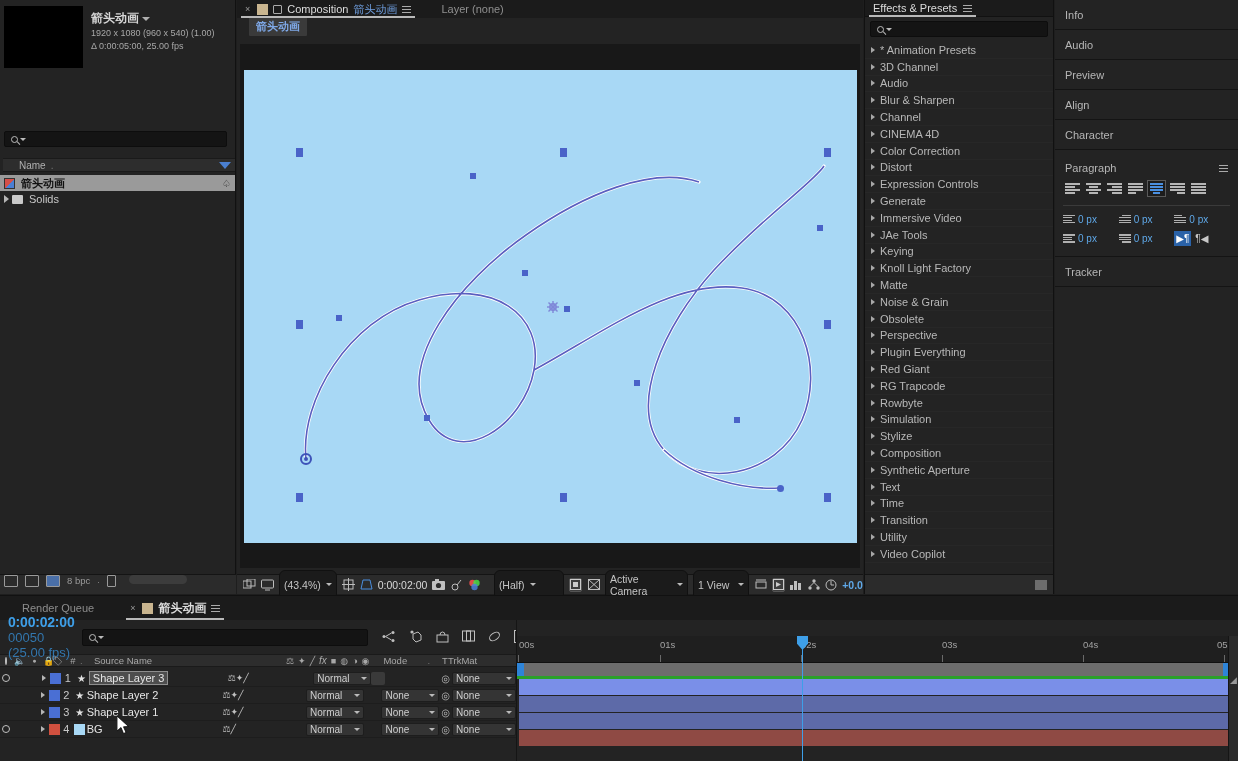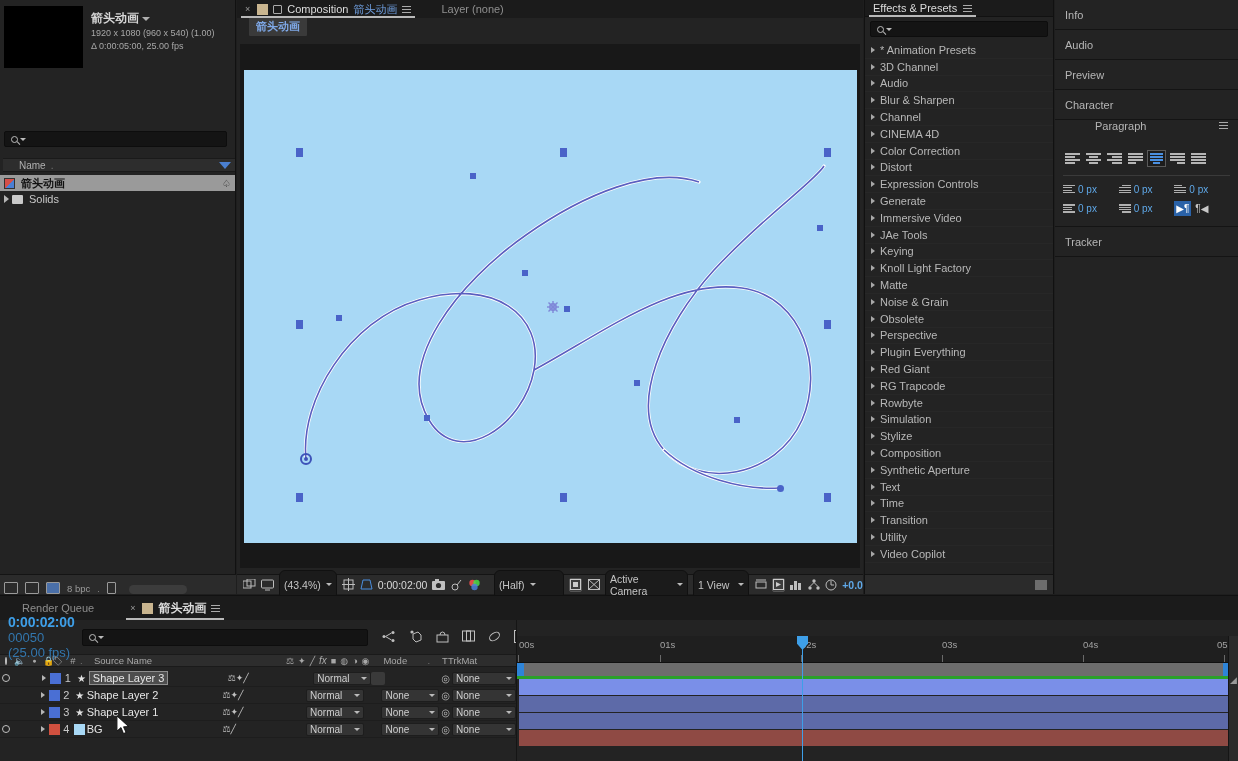--- a/index.html
+++ b/index.html
@@ -73,21 +73,21 @@
   .proj-row { display:flex; align-items:center; height:16px; padding-left:4px; font-size:11px;}
   .proj-row.sel { background:#9a9a9a; color:#111; }
   .sw-blue { width:11px;height:11px; background:#5b7fc9; display:inline-block; }
   .sw-comp { width:11px;height:11px; background:linear-gradient(135deg,#d4504a 50%,#4a7fd4 50%); display:inline-block;border:1px solid #333;}
   .sw-folder{ width:11px;height:9px;background:#c9c9c9;display:inline-block;border-radius:1px;}
   .tri { width:0;height:0;border-top:4px solid transparent;border-bottom:4px solid transparent;
     border-left:5px solid #b5b5b5; margin-right:3px;}
 
   .proj-bottombar{
     position:absolute;left:0;bottom:0;width:236px;height:20px;background:#2b2b2b;
-    border-top:1px solid #141414;display:flex;align-items:flex-end;gap:7px;padding-left:4px;
+    border-top:1px solid #141414;display:flex;align-items:flex-start;gap:7px;padding-left:4px;
   }
   .ico-sq { width:14px;height:12px;border:1px solid #9a9a9a;border-radius:1px;display:inline-block;}
   .bpc { font-size:9.5px;color:#9a9a9a; }
   .pill { width:58px;height:9px;background:#3c3c3c;border-radius:5px;display:inline-block;margin-left:6px;}
 
   
   #comp-panel {
     position:absolute; left:237px; top:0; width:626px; height:594px; background:#232323;
   }
   .comp-tabrow { height:18px; background:#1b1b1b; display:flex; align-items:center; }
@@ -131,21 +131,21 @@
   .fx-bottombar{position:absolute;left:0;bottom:0;width:100%;height:20px;background:#2b2b2b;
     border-top:1px solid #141414;display:flex;align-items:center;justify-content:flex-end;padding-right:6px;}
 
   
   #right-stack { position:absolute;left:1055px;top:0;width:183px;height:594px;background:#232323;}
   .rp {
     border-bottom:1px solid #141414; padding:0 10px; display:flex; align-items:center;
     height:30px; font-size:11px; color:#b6b6b6;
   }
   .rp-open { display:block; height:auto; padding:0; }
-  .rp-head { height:24px;display:flex;align-items:flex-start;justify-content:space-between;padding:0 10px;margin-left:30px;}
+  .rp-head { height:24px;display:flex;align-items:flex-end;justify-content:space-between;padding:0 10px;}
   .para-body { padding:6px 8px 10px 8px; }
   .align-row { display:flex; gap:2px; margin-bottom:8px; }
   .align-btn { width:19px;height:17px;display:flex;flex-direction:column;justify-content:center;
     gap:1.5px;padding:2px; }
   .align-btn.sel { background:#1c1c1c; border:1px solid #5a5a5a; }
   .align-btn i { display:block;height:1.5px;background:#b5b5b5; }
   .align-btn.sel i { background:#4a8fe0; }
   .ind-grid { display:grid; grid-template-columns:repeat(3,1fr); row-gap:6px; }
   .ind-cell { display:flex; align-items:center; gap:3px; font-size:10px; color:#9a9a9a;}
   .ind-ico { width:12px;height:12px;display:flex;flex-direction:column;justify-content:center;gap:1.2px;}
@@ -601,20 +601,23 @@
 
   <div id="right-stack">
     <div class="rp">
         <span>Info</span>
       </div>
     <div class="rp">
         <span>Audio</span>
       </div>
     <div class="rp">
         <span>Preview</span>
+      </div>
+    <div class="rp">
+        <span>Align</span>
       </div>
     <div class="rp">
         <span>Character</span>
       </div>
 
     <div class="rp rp-open">
       <div class="rp-head">
         <span>Paragraph</span>
         <span class="hamburger">
             <i></i>

